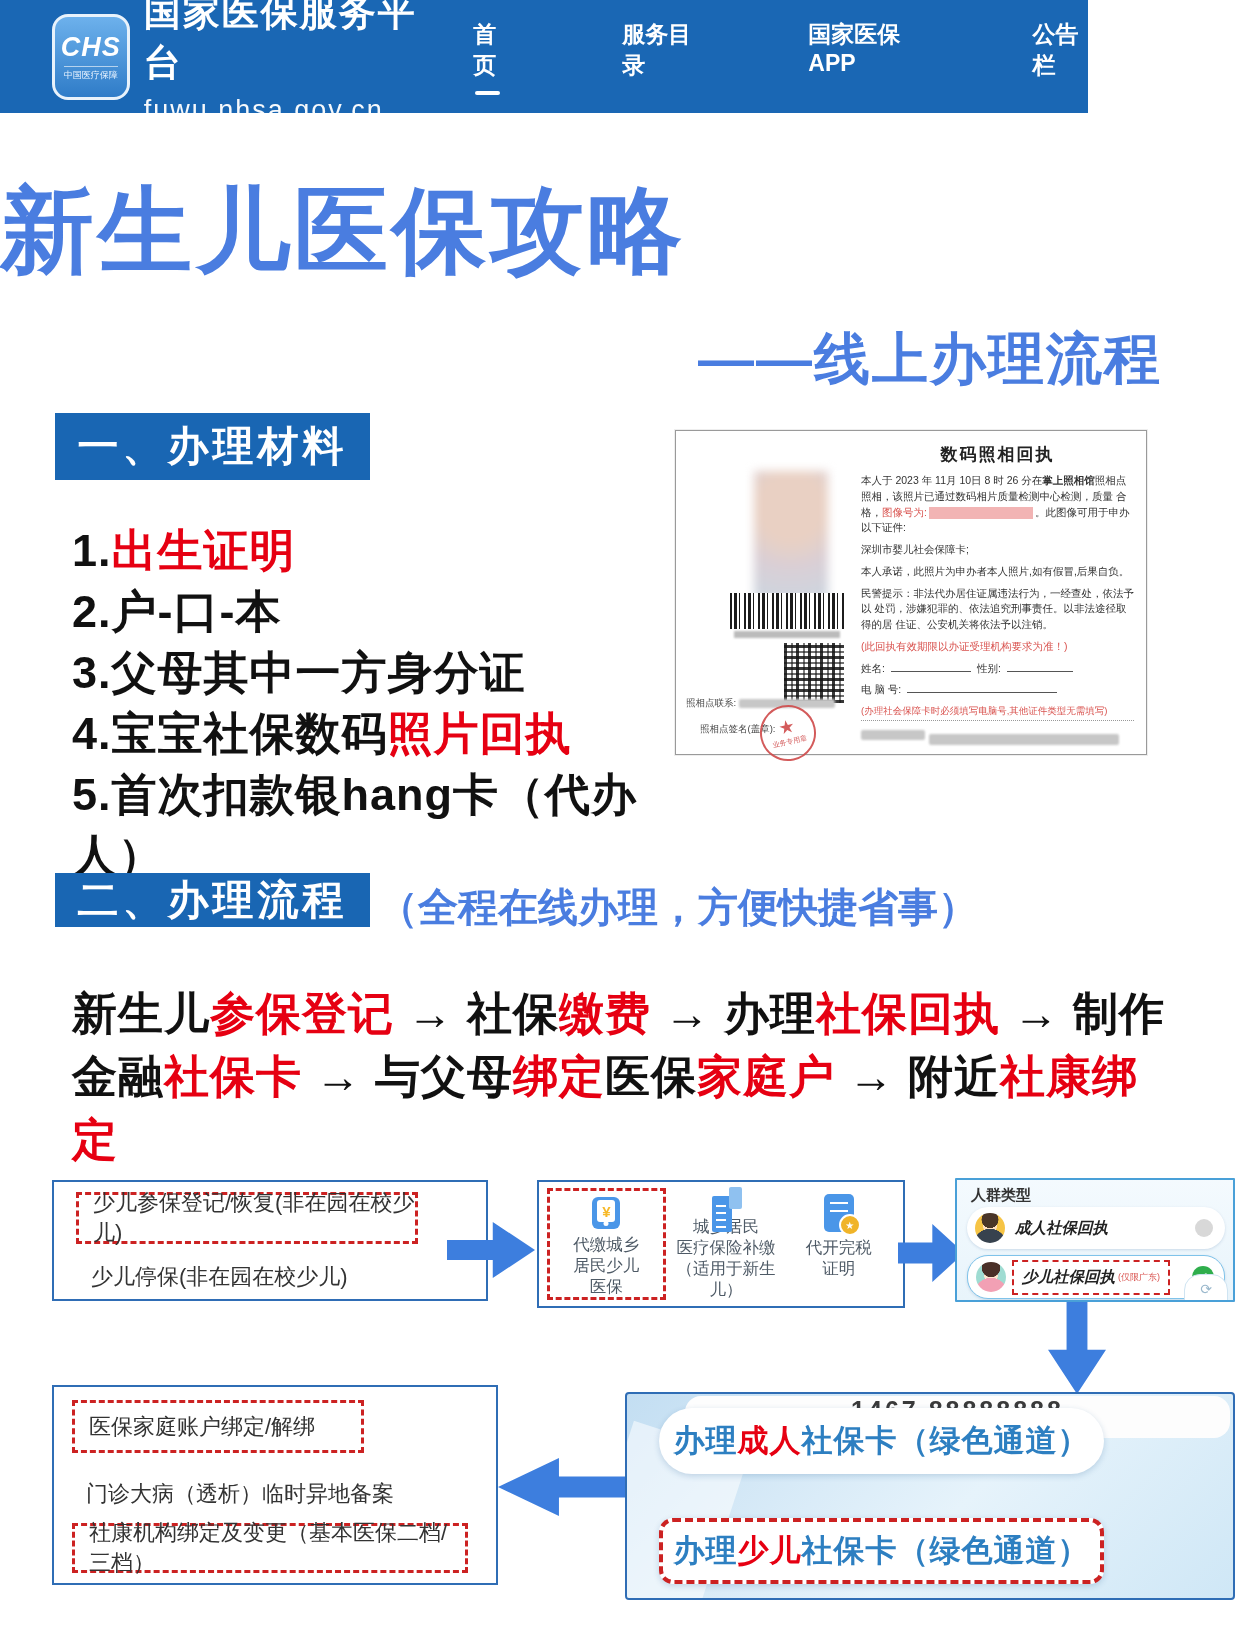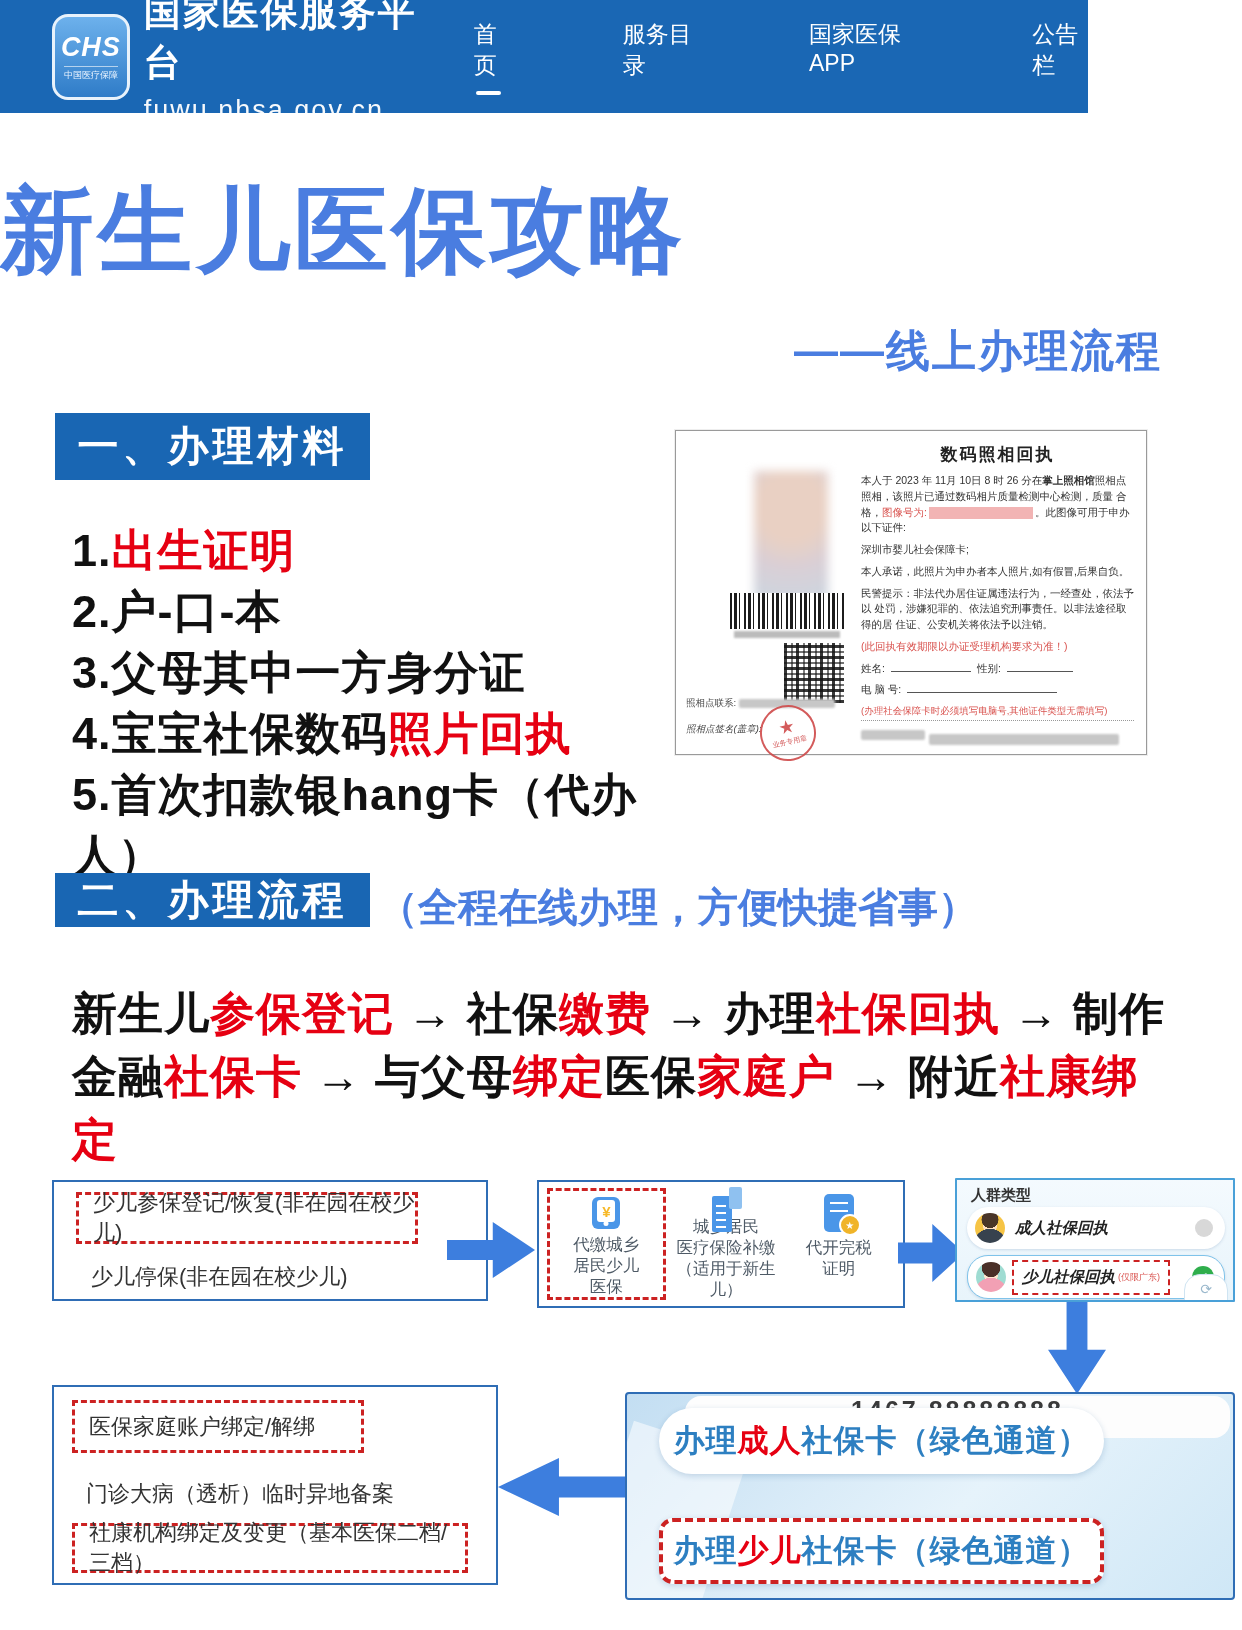--- a/index.html
+++ b/index.html
@@ -12,28 +12,28 @@
   
   .hdr{position:absolute;top:0;left:0;width:1088px;height:113px;background:var(--header_blue);display:flex;align-items:center;}
   .logo{display:flex;align-items:center;margin-left:52px;cursor:pointer;}
   .logo-badge{width:86px;height:86px;border:3px solid #e8f2fb;border-radius:16px;
     background:linear-gradient(180deg,#6db1ec,#2f7cc8);display:flex;flex-direction:column;align-items:center;justify-content:center;}
   .logo-abbr{color:#fff;font-size:27px;font-weight:bold;font-style:italic;letter-spacing:1px;}
   .logo-sub{color:#eaf4ff;font-size:9px;margin-top:3px;border-top:1px solid rgba(255,255,255,.6);padding-top:2px;}
   .brand{margin-left:14px;color:#fff;}
   .brand-name{font-size:37px;font-weight:bold;letter-spacing:2px;}
   .brand-domain{font-size:27px;letter-spacing:2px;margin-top:7px;opacity:.96;}
-  .nav{display:flex;margin-left:50px;gap:112px;}
+  .nav{display:flex;margin-left:50px;gap:112px;font-weight:bold;}
   .nav-item{color:#fff;font-size:23px;position:relative;padding-bottom:14px;cursor:pointer;}
   .nav-item.active::after{content:"";position:absolute;left:2px;right:10px;bottom:0;height:4px;background:#fff;border-radius:2px;}
 
   
   .title{position:absolute;top:168px;left:0;width:1242px;text-align:left;color:var(--title_blue);
     font-size:94px;font-weight:bold;letter-spacing:4px;padding-right:30px;}
-  .subtitle{position:absolute;top:322px;right:80px;color:var(--title_blue);font-size:44px;font-weight:bold;letter-spacing:2px;}
+  .subtitle{position:absolute;top:322px;right:80px;color:var(--title_blue);font-size:56px;font-weight:bold;letter-spacing:2px;}
 
   .sec-box{position:absolute;background:var(--box_blue);color:#fff;font-weight:bold;font-size:41px;
     letter-spacing:4px;display:flex;align-items:center;justify-content:center;}
   .sec1-box{left:55px;top:413px;width:315px;height:67px;}
   .sec2-box{left:55px;top:873px;width:315px;height:54px;}
   .sec2-note{position:absolute;left:378px;top:880px;color:var(--title_blue);font-size:40px;font-weight:bold;}
 
   
   .materials{position:absolute;left:72px;top:520px;width:615px;}
   .mat-item{font-size:45px;font-weight:600;color:#111;line-height:61px;letter-spacing:1px;}
@@ -48,21 +48,21 @@
   .r-barcode{position:absolute;left:54px;top:162px;width:114px;height:36px;
     background:repeating-linear-gradient(90deg,#1c1c1c 0 2px,#fff 2px 4px,#1c1c1c 4px 7px,#fff 7px 9px,#1c1c1c 9px 10px,#fff 10px 14px);
     filter:blur(.4px);}
   .r-barnum{position:absolute;left:58px;top:200px;width:106px;height:7px;background:#bbb;filter:blur(1px);}
   .r-qr{position:absolute;left:108px;top:212px;width:60px;height:60px;background:
     repeating-linear-gradient(0deg,rgba(20,20,20,.85) 0 3px,transparent 3px 6px,rgba(20,20,20,.6) 6px 8px,transparent 8px 11px),
     repeating-linear-gradient(90deg,rgba(20,20,20,.85) 0 3px,transparent 3px 7px,rgba(20,20,20,.55) 7px 9px,transparent 9px 12px),#fff;
     filter:blur(.4px);}
   .r-line{position:absolute;font-size:9.5px;color:#444;white-space:nowrap;}
   .r-contact{left:10px;top:266px;}
-  .r-sign{left:10px;top:292px;font-style:italic;}
+  .r-sign{left:24px;top:292px;}
   .bb{display:inline-block;background:#c7c7c7;filter:blur(1.1px);border-radius:2px;vertical-align:middle;}
   .r-stamp{position:absolute;left:84px;top:274px;width:56px;height:56px;border:2.5px solid #cf4a4a;border-radius:50%;
     color:#cf4a4a;transform:rotate(-12deg);opacity:.9;display:flex;align-items:center;justify-content:center;flex-direction:column;}
   .r-stamp .star{font-size:18px;line-height:16px;}
   .r-stamp .stamp-txt{font-size:7px;margin-top:2px;}
   .r-right{position:absolute;left:185px;right:12px;top:12px;}
   .r-title{font-size:17px;font-weight:bold;color:#222;text-align:center;letter-spacing:2px;margin-bottom:7px;}
   .r-p{font-size:10.5px;line-height:1.5;color:#333;margin-bottom:6px;}
   .r-red{color:#d9534f;}
   .redact{display:inline-block;width:104px;height:12px;background:#f2b4b4;vertical-align:middle;margin:0 2px;}

